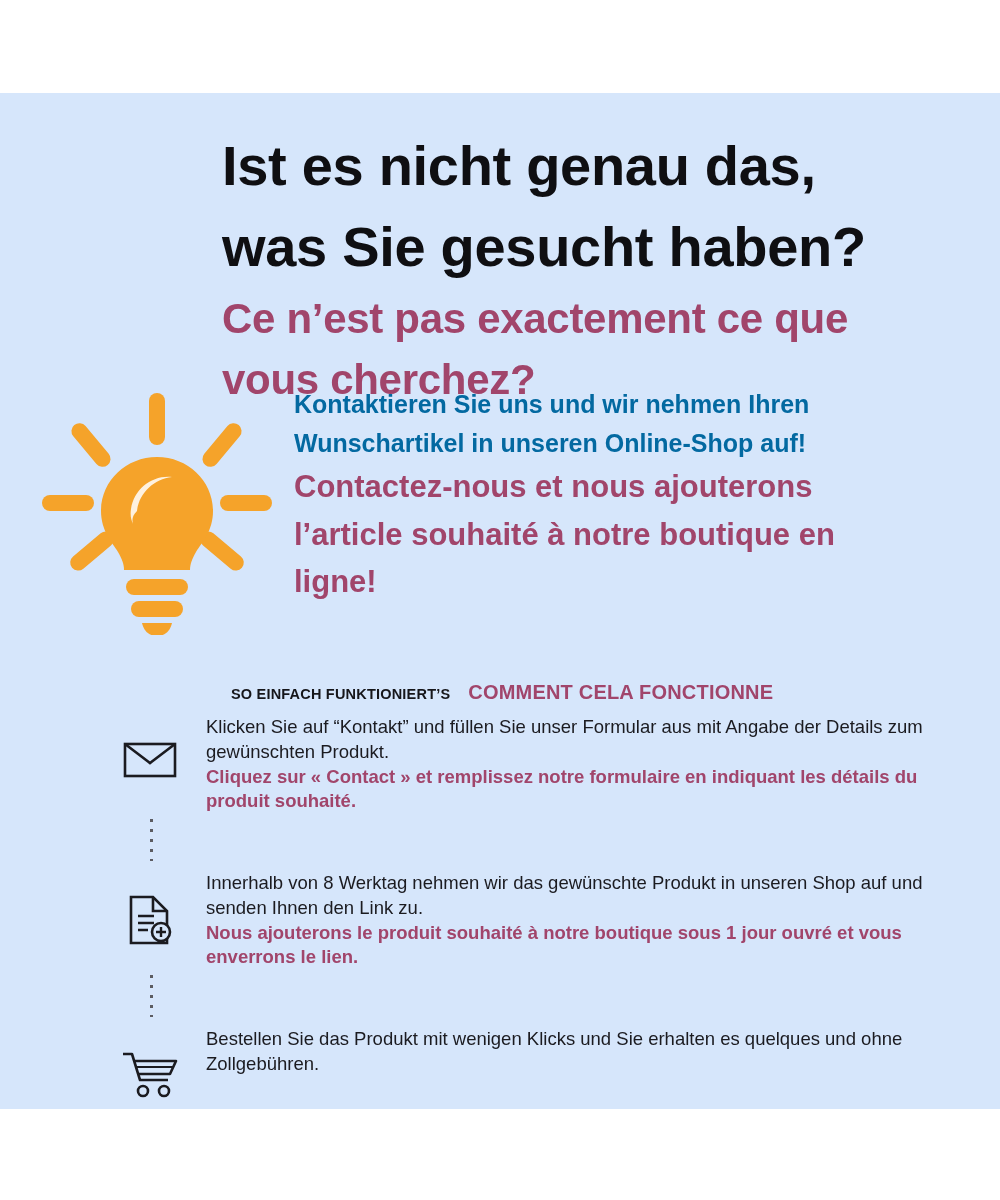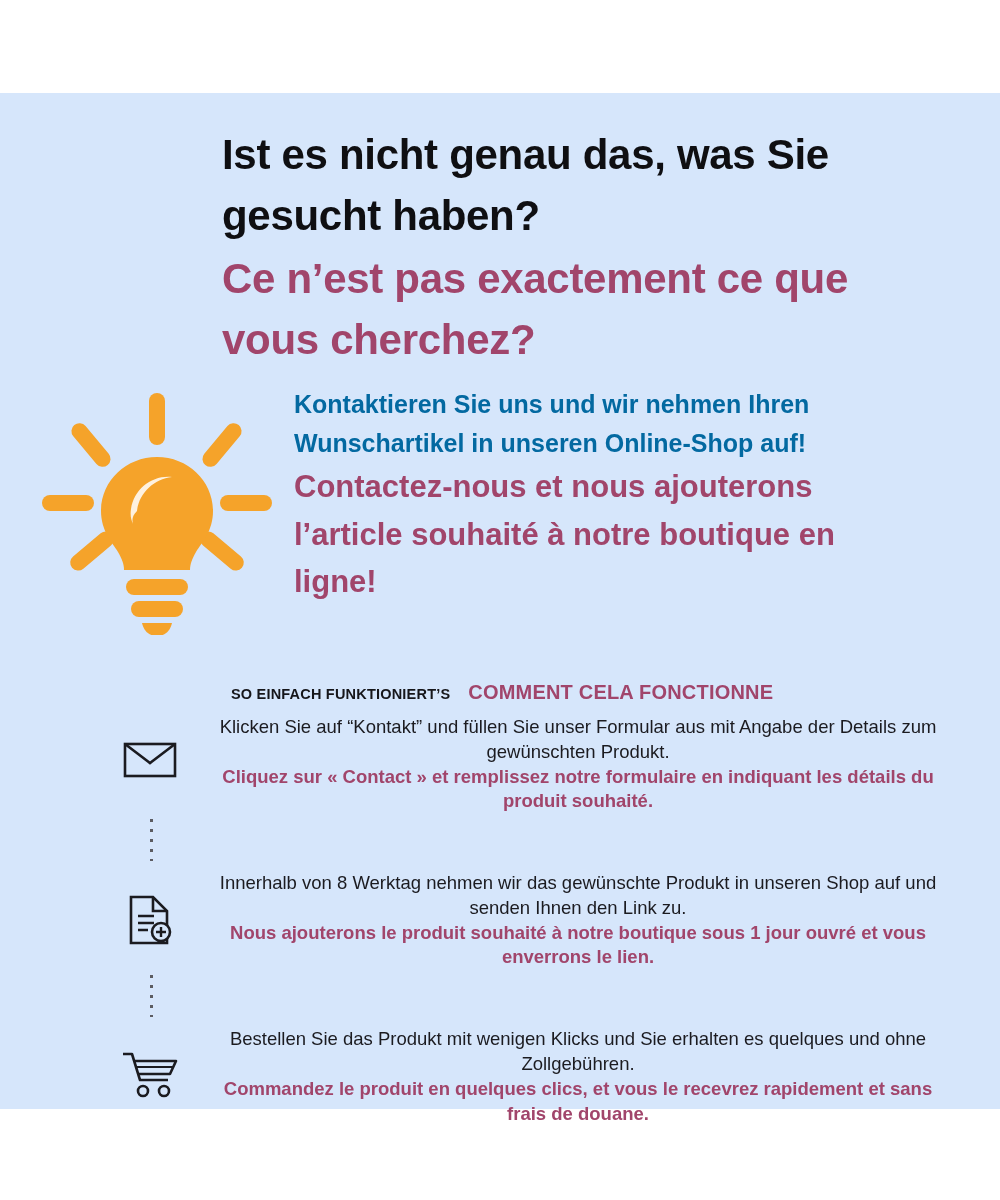--- a/index.html
+++ b/index.html
@@ -29,21 +29,21 @@
   }
 
   
   .headline-wrap {
     position: absolute;
     left: 222px;
     top: 125px;
     width: 710px;
   }
   .headline-de {
-    font-size: 42px;
+    font-size: 56px;
     line-height: 1.45;
     font-weight: bold;
     color: #0f0f12;
     letter-spacing: -0.3px;
   }
   .headline-fr {
     font-size: 42px;
     line-height: 1.45;
     font-weight: bold;
     color: #a1456b;
@@ -118,21 +118,20 @@
   .step-icon {
     width: 60px;
     min-width: 60px;
     display: flex;
     justify-content: center;
     padding-top: 28px;
   }
   .step-text {
     flex: 1;
     padding-top: 5px;
-    text-align: center;
   }
   .step-de {
     font-size: 18.5px;
     line-height: 1.34;
     color: #1b1b20;
   }
   .step-fr {
     font-size: 18.5px;
     line-height: 1.34;
     font-weight: bold;
@@ -245,18 +244,17 @@
         <svg width="58" height="48" viewBox="0 0 58 48" xmlns="http://www.w3.org/2000/svg">
           <path d="M2 4h9l8 26h28" fill="none" stroke="#1b1b20" stroke-width="2.6" stroke-linejoin="round"></path>
           <path d="M13 11h42l-6 13H17" fill="none" stroke="#1b1b20" stroke-width="2.6" stroke-linejoin="round"></path>
           <path d="M15 17h38" stroke="#1b1b20" stroke-width="2.2"></path>
           <circle cx="22" cy="41" r="5" fill="none" stroke="#1b1b20" stroke-width="2.6"></circle>
           <circle cx="43" cy="41" r="5" fill="none" stroke="#1b1b20" stroke-width="2.6"></circle>
         </svg>
       </div>
       <div class="step-text">
         <div class="step-de">Bestellen Sie das Produkt mit wenigen Klicks und Sie erhalten es quelques und ohne Zollgebühren.</div>
-        <div class="step-fr">Commandez le produit en quelques clics, et vous le recevrez rapidement et sans frais de douane.</div>
       </div>
     </div>
 
   </div>
 </div>
 
 </body></html>

